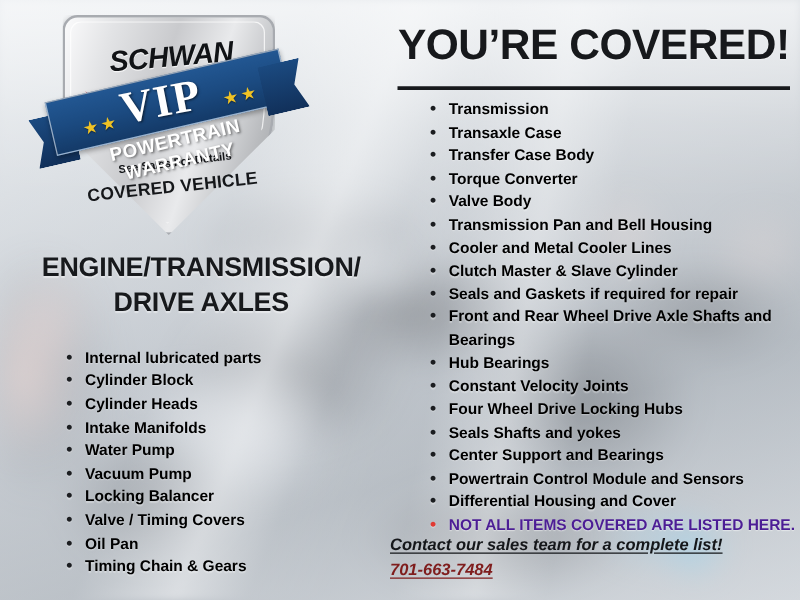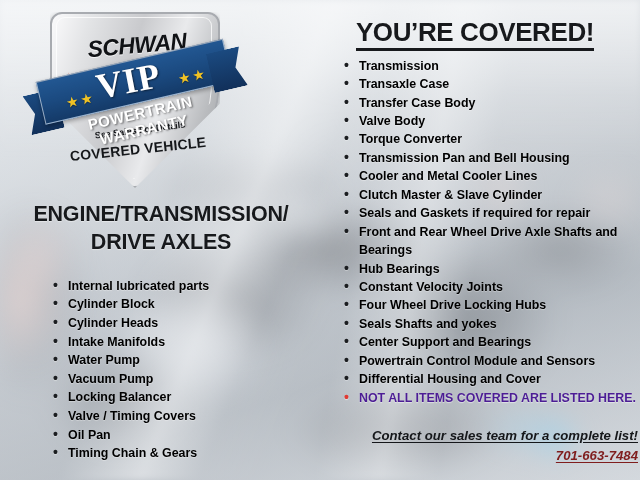--- a/index.html
+++ b/index.html
@@ -245,27 +245,27 @@
     font-weight: bold;
     color: #17191c;
     text-shadow: 0 1px 1px rgba(255,255,255,0.45);
   }
   #left-heading {
     font-size: 21.5px;
     line-height: 1.32;
     letter-spacing: -0.2px;
   }
   #right-heading {
-    font-size: 26px;
+    font-size: 34px;
     letter-spacing: -0.4px;
     line-height: 1.1;
     display: inline-block;
     width: auto;
     border-bottom: 3px solid #17191c;
-    padding-bottom: 1px;
+    padding-bottom: 14px;
   }
   .heading-wrap { text-align: center; }
 
   ul.cov-list {
     list-style: none;
     margin: 0;
     padding: 0;
   }
   ul.cov-list li {
     position: relative;
@@ -303,21 +303,21 @@
     text-shadow: 0 1px 1px rgba(255,255,255,0.5);
   }
   ul.cov-list li.alert::before { color: #e03a33; }
 
   
   #cta {
     position: absolute;
     left: 312px;
     top: 428px;
     width: 326px;
-    text-align: right;
+    text-align: left;
   }
   #cta .cta-line {
     font-weight: bold;
     font-style: italic;
     font-size: 13.2px;
     color: #15171a;
     text-decoration: underline;
     text-underline-offset: 2px;
     white-space: nowrap;
   }
@@ -388,22 +388,22 @@
   </div>
 
   <div class="col" id="right-col">
     <div class="heading-wrap">
       <span class="col-heading" id="right-heading">YOU’RE COVERED!</span>
     </div>
     <ul class="cov-list" id="right-list">
         <li>Transmission</li>
         <li>Transaxle Case</li>
         <li>Transfer Case Body</li>
+        <li>Torque Converter</li>
         <li>Valve Body</li>
-        <li>Torque Converter</li>
         <li>Transmission Pan and Bell Housing</li>
         <li>Cooler and Metal Cooler Lines</li>
         <li>Clutch Master &amp; Slave Cylinder</li>
         <li>Seals and Gaskets if required for repair</li>
         <li>Front and Rear Wheel Drive Axle Shafts and Bearings</li>
         <li>Hub Bearings</li>
         <li>Constant Velocity Joints</li>
         <li>Four Wheel Drive Locking Hubs</li>
         <li>Seals Shafts and yokes</li>
         <li>Center Support and Bearings</li>

